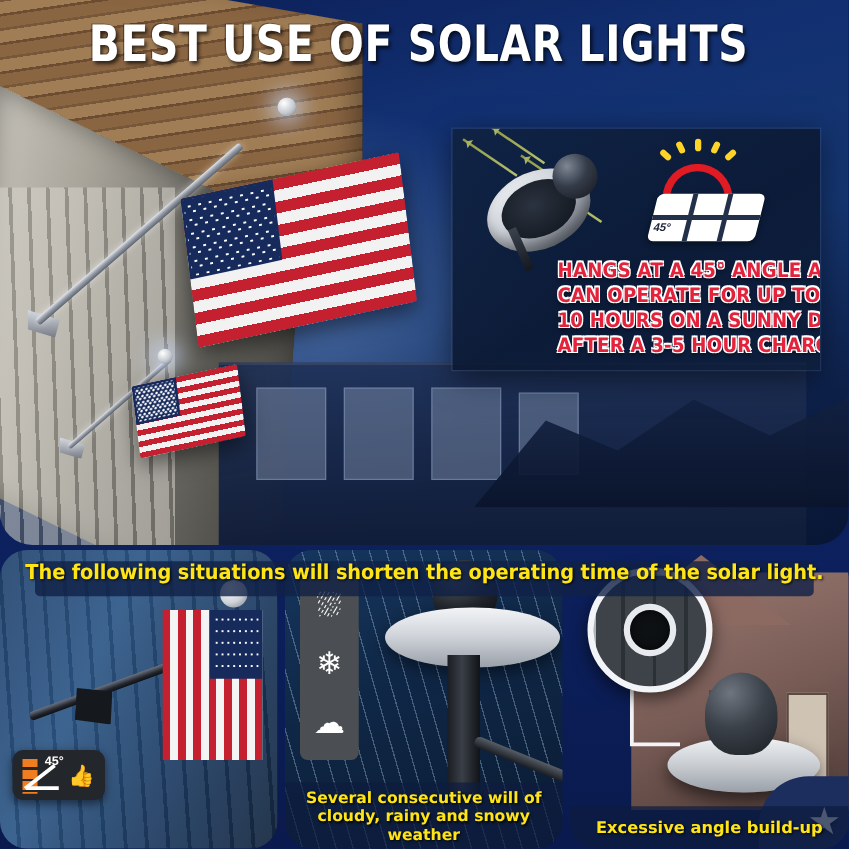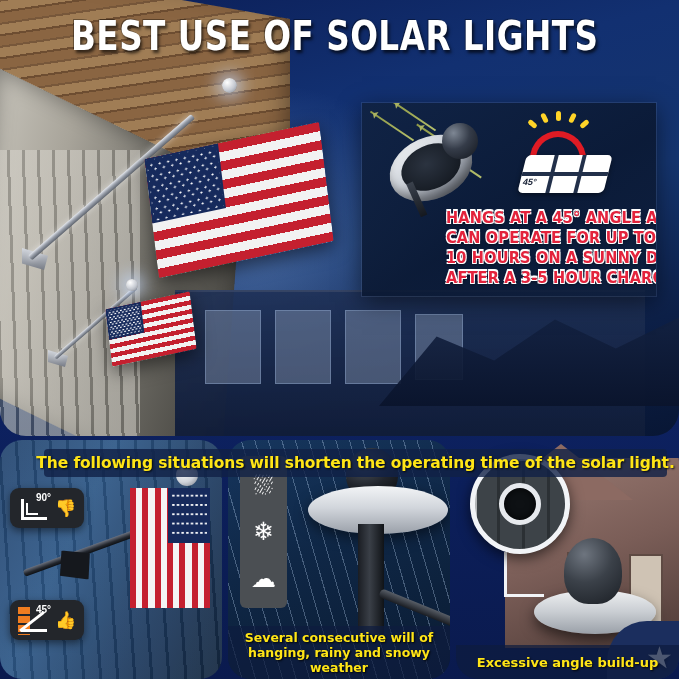--- a/index.html
+++ b/index.html
@@ -210,23 +210,22 @@
       -1px -1px 0 #fff, 1px -1px 0 #fff, -1px 1px 0 #fff, 1px 1px 0 #fff,
       0 2px 3px rgba(0,0,0,.5);
     transform:scaleY(1.1);
   }
 
   
   .banner {
     position:absolute; left:28px; top:449px; width:623px; height:28px;
     background:rgba(16,32,70,.80);
     border-radius:4px;
-    display:flex; align-items:center; justify-content:center;
+    display:flex; align-items:flex-start; justify-content:center;
     z-index:40;
-    margin-left:16px;
   }
   .banner-text {
     font-size:15.5px; font-weight:bold; color:#ffe516;
     font-family:"DejaVu Sans", sans-serif;
     white-space:nowrap; letter-spacing:-.1px;
     text-shadow:1px 1px 2px rgba(0,0,0,.85);
     transform:scaleY(1.06);
   }
 
   
@@ -519,29 +518,20 @@
       <div class="bg-siding"></div>
 
       <div class="p1-cap"></div>
       <div class="p1-pole"></div>
       <div class="clamp"></div>
       <div class="p1-flag">
         <div class="stripes"></div>
         <div class="canton"></div>
       </div>
 
-      <div class="badge badge-90">
-        <div class="ang-ico">
-          <span class="ang-lab">90°</span>
-          <span class="ang-v"></span>
-          <span class="ang-h"></span>
-          <span class="ang-arcw"></span>
-        </div>
-        <span class="thumb thumb-down">👎</span>
-      </div>
 
       <div class="badge badge-45">
         <div class="ang-ico">
           <span class="bricks"></span>
           <span class="ang-lab">45°</span>
           <span class="ang-h"></span>
           <span class="ang-diag"></span>
         </div>
         <span class="thumb thumb-up">👍</span>
       </div>
@@ -558,21 +548,21 @@
 
       <div class="wstrip">
         <span class="wico">⛆</span>
         <span class="wico">❄</span>
         <span class="wico">☁</span>
       </div>
 
       <div class="caption cap-2">
         <span class="caption-text">
           <span>Several consecutive will of</span><br>
-          <span>hanging, rainy and snowy weather</span>
+          <span>cloudy, rainy and snowy weather</span>
         </span>
       </div>
     </div>
 
     <div class="panel-card p3">
       <div class="bg-dusk"></div>
       <div class="house">
         <div class="door"></div>
         <div class="win2"></div>
       </div>

